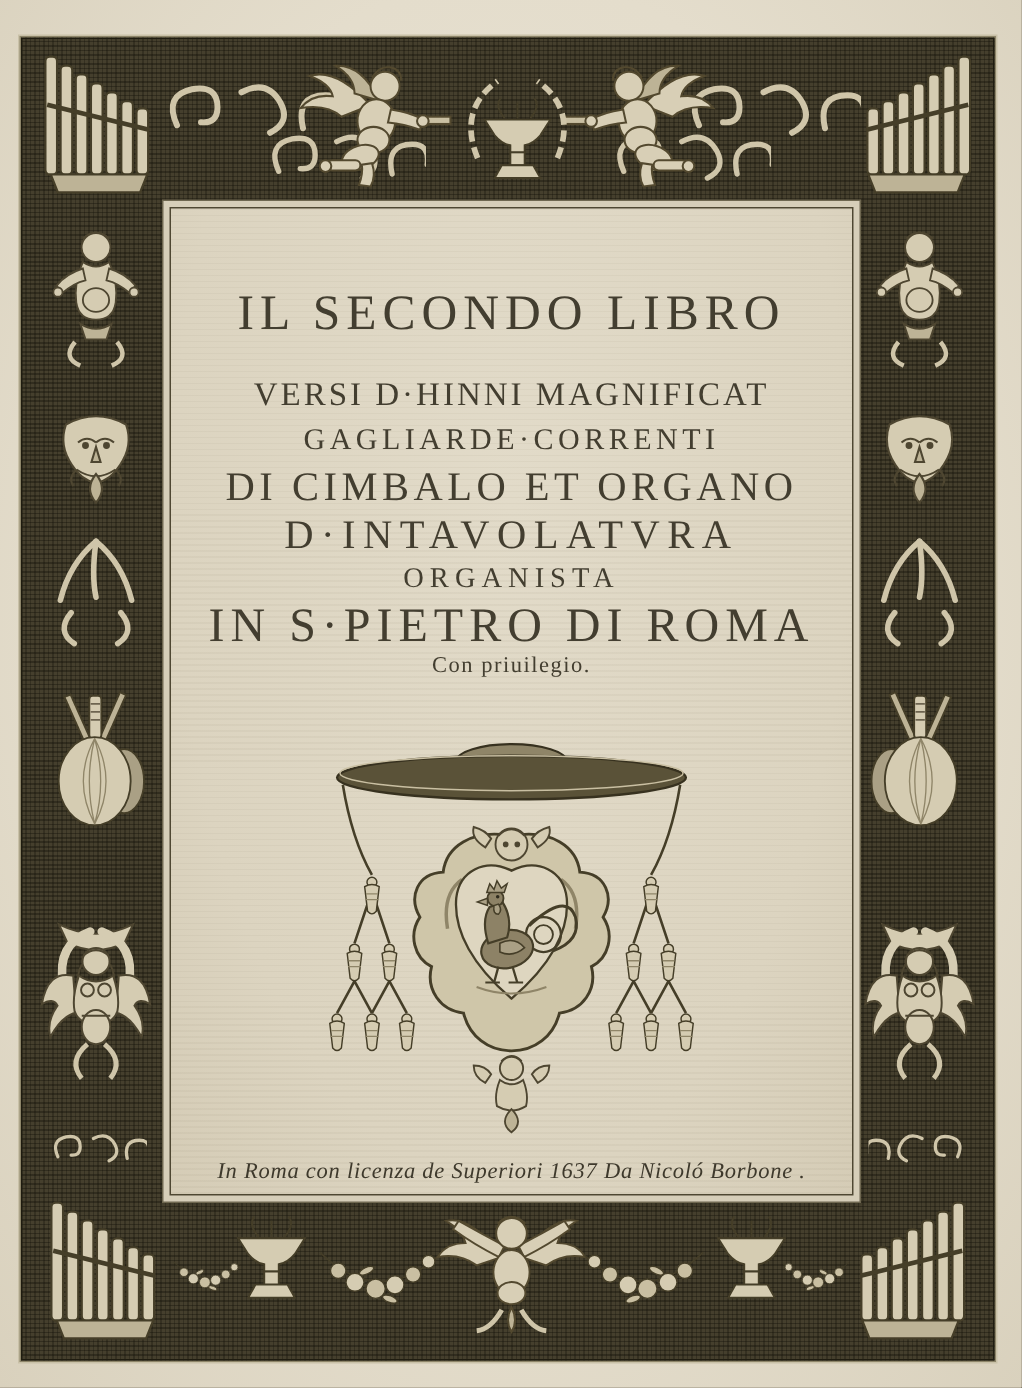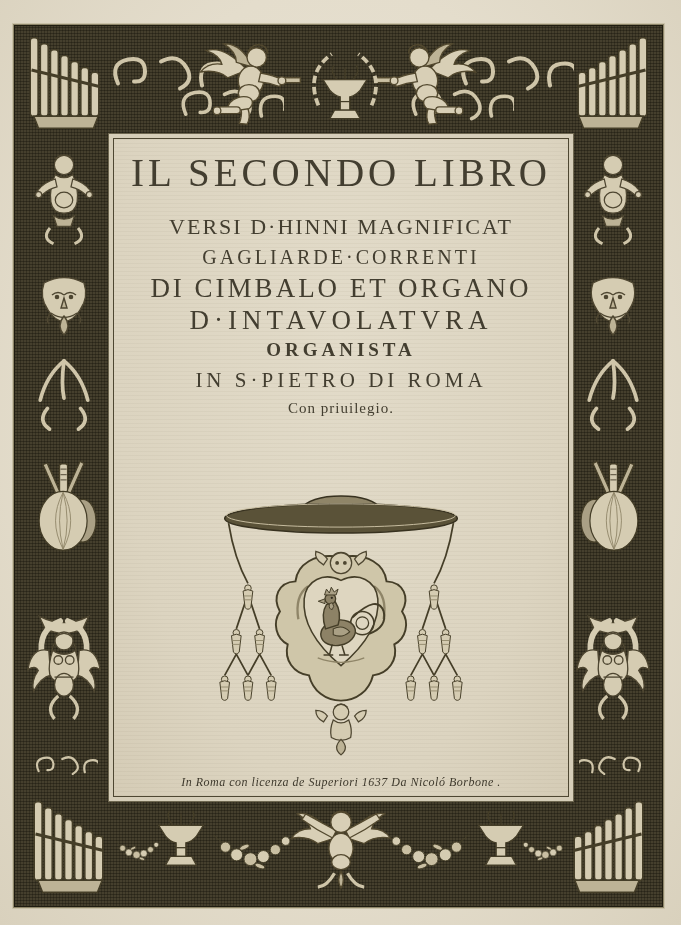--- a/index.html
+++ b/index.html
@@ -25,35 +25,35 @@
     background:#ded7c4;
     background-image:
       repeating-linear-gradient(0deg, rgba(120,110,85,.06) 0 1px, transparent 1px 4px),
       radial-gradient(ellipse at 50% 30%, #e2dbc9 0%, #dcd4c0 70%, #d5ccb6 100%);
     border:1.5px solid #4e4732;
     box-shadow:0 0 0 4px #d6ceb9, 0 0 0 5px #6e6750, 2px 2px 6px rgba(0,0,0,.35);
     text-align:center;color:#433e30;
   }
   .tblock{padding-top:14px;}
   .tl{white-space:nowrap;}
-  .l1{font-size:39px;line-height:40px;letter-spacing:4px;}
+  .l1{font-size:33px;line-height:40px;letter-spacing:4px;margin-top:36px;}
   .l2{font-size:24px;line-height:33px;letter-spacing:3px;}
   .l3{font-size:22px;line-height:30px;letter-spacing:2px;margin-top:19px;}
   .l4{font-size:20px;line-height:30px;letter-spacing:3px;}
   .l5{font-size:21px;line-height:26px;letter-spacing:3px;}
   .l6{font-size:27px;line-height:33px;letter-spacing:5px;}
   .l7{font-size:27px;line-height:32px;letter-spacing:3px;}
   .l8{font-size:21px;line-height:26px;letter-spacing:2px;}
-  .l9{font-size:19px;line-height:25px;letter-spacing:4px;font-weight:bold;}
-  .l10{font-size:21px;line-height:36px;letter-spacing:4px;}
+  .l9{font-size:19px;line-height:25px;letter-spacing:4px;}
+  .l10{font-size:32px;line-height:36px;letter-spacing:4px;}
   .priv{font-size:15px;line-height:20px;letter-spacing:1px;text-align:center;}
   .arms{position:absolute;left:50%;top:352px;transform:translateX(-50%);}
   .imprint{
     position:absolute;left:0;right:0;bottom:6px;
-    font-style:italic;font-size:12px;letter-spacing:.5px;color:#3e392c;
+    font-style:italic;font-size:15px;letter-spacing:.5px;color:#3e392c;
   }
   .defs{position:absolute;width:0;height:0;overflow:hidden;}
 </style>
 </head>
 <body>
 
 <svg class="defs" xmlns="http://www.w3.org/2000/svg">
   <defs>
     <g id="pipes">
       <g stroke="#453e28" stroke-width="1.2" fill="#d5ccb2">

